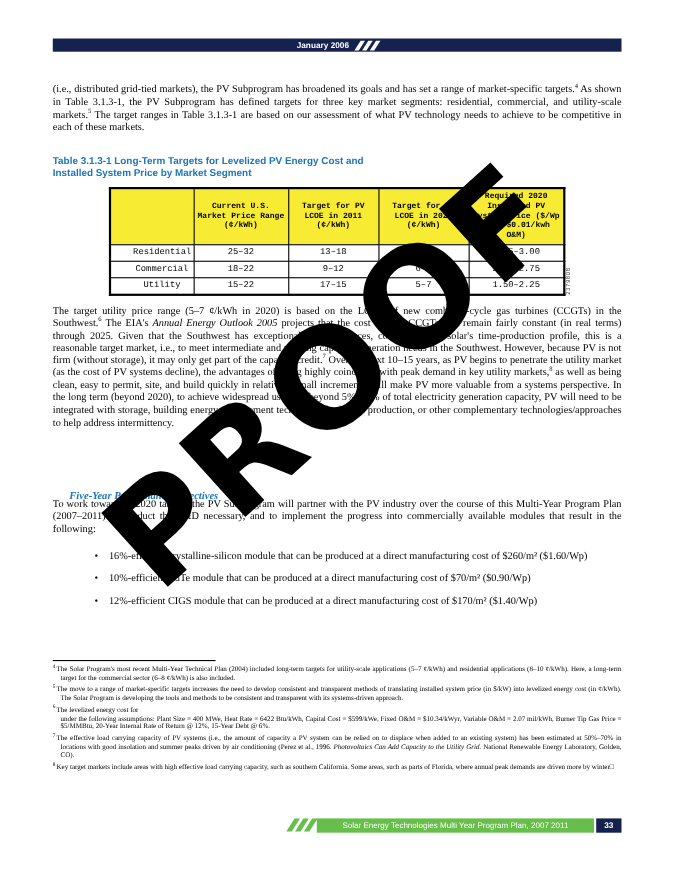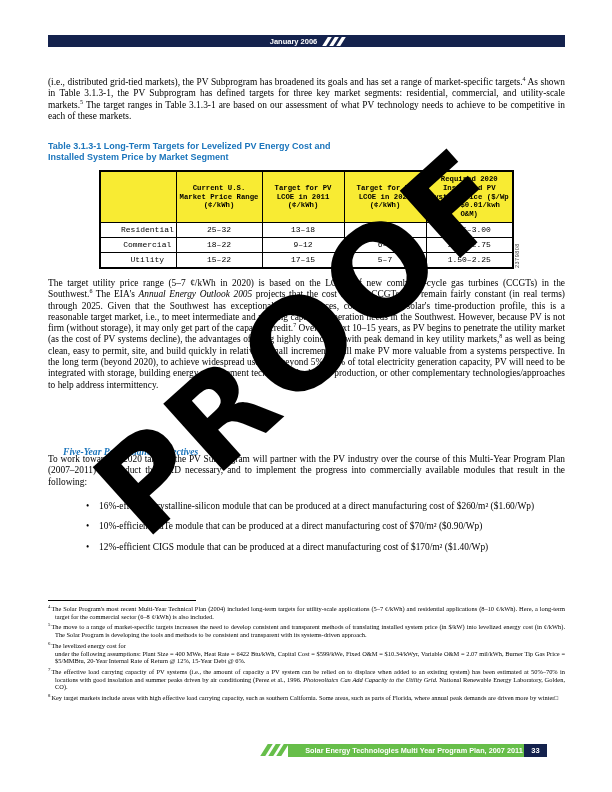--- a/index.html
+++ b/index.html
@@ -91,24 +91,24 @@
     transform:rotate(-42deg); z-index:30; pointer-events:none;
   }
 
   
   .footer-slashes { position:absolute; left:264px; top:744px; }
   .footer-bar {
     position:absolute; left:288px; top:744px; width:252px; height:13px;
     background:#67BE4A; display:flex; align-items:center; justify-content:center;
   }
   .footer-bar span {
-    color:#fff; font-family:"Liberation Sans",sans-serif; font-weight:bold; font-size:7.3px;
+    color:#fff; font-family:"Liberation Sans",sans-serif; font-weight:normal; font-size:7.3px;
   }
   .page-num {
-    position:absolute; left:524px; top:744px; width:23px; height:13px;
+    position:absolute; left:542px; top:744px; width:23px; height:13px;
     background:#14224D; color:#fff; display:flex; align-items:center; justify-content:center;
     font-family:"Liberation Sans",sans-serif; font-weight:bold; font-size:7.5px;
   }
 </style>
 </head>
 <body>
 
 <div class="page">
 
   <div class="header-bar">

